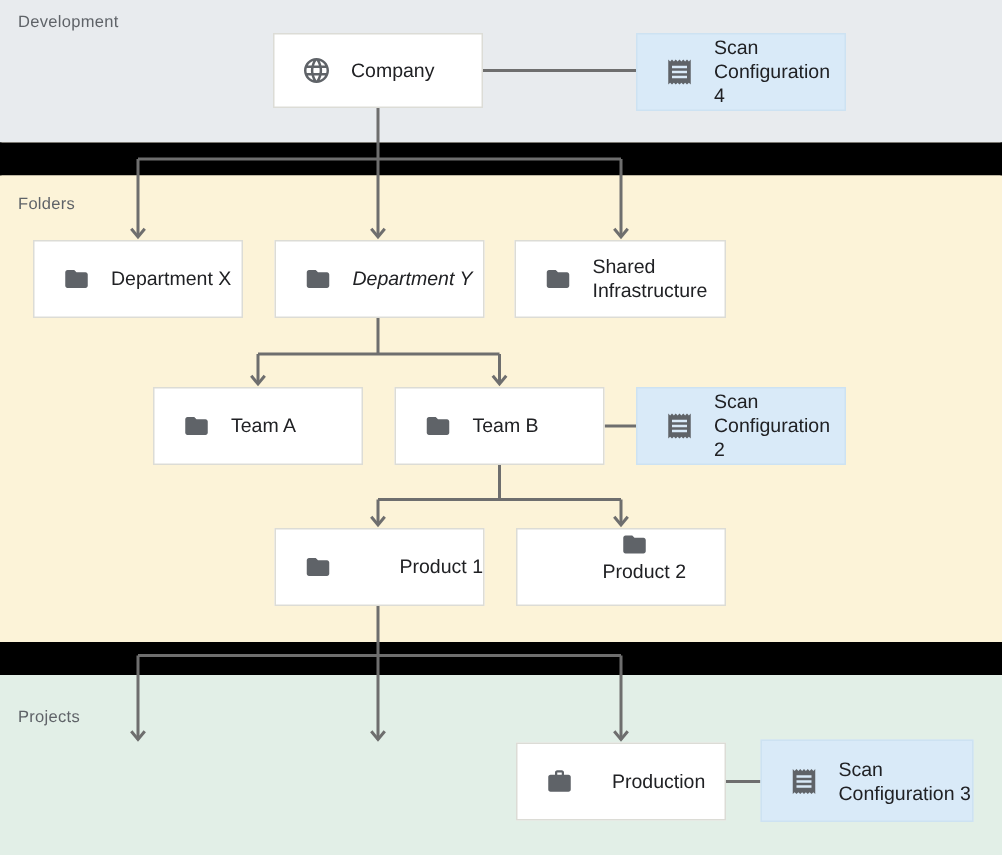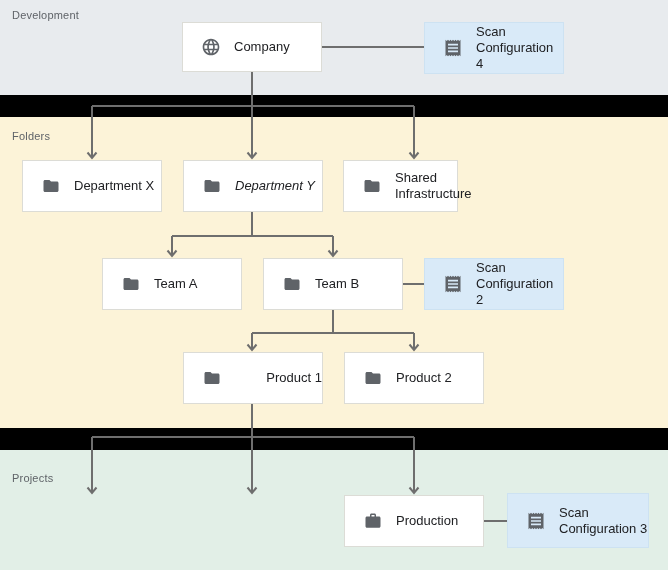--- a/index.html
+++ b/index.html
@@ -161,21 +161,21 @@
     <span class="label">Department X</span>
   </div>
   <div class="node" style="left:183px; top:160px;font-style:italic;">
     <span class="icon">
         <svg width="18" height="18">
           <use href="#i-folder"></use>
         </svg>
       </span>
     <span class="label">Department Y</span>
   </div>
-  <div class="node" style="left:343px; top:160px; width:115px;">
+  <div class="node" style="left:343px; top:160px; width:141px;">
     <span class="icon">
         <svg width="18" height="18">
           <use href="#i-folder"></use>
         </svg>
       </span>
     <span class="label">Shared Infrastructure</span>
   </div>
 
   <div class="node" style="left:102px; top:258px;">
     <span class="icon">
@@ -203,30 +203,30 @@
   </div>
 
   <div class="node" style="left:183px; top:352px;justify-content:space-between;">
     <span class="icon">
         <svg width="18" height="18">
           <use href="#i-folder"></use>
         </svg>
       </span>
     <span class="label">Product 1</span>
   </div>
-  <div class="node" style="left:344px; top:352px;">
+  <div class="node" style="left:344px; top:352px;flex-direction:column;">
     <span class="icon">
         <svg width="18" height="18">
           <use href="#i-folder"></use>
         </svg>
       </span>
     <span class="label">Product 2</span>
   </div>
 
-  <div class="node" style="left:344px; top:495px;">
+  <div class="node" style="left:344px; top:495px;gap:12px;">
     <span class="icon">
         <svg width="18" height="18">
           <use href="#i-briefcase"></use>
         </svg>
       </span>
     <span class="label">Production</span>
   </div>
   <div class="node scan" style="left:507px; top:493px; width:142px; height:55px;">
     <span class="icon">
         <svg width="20" height="20">

